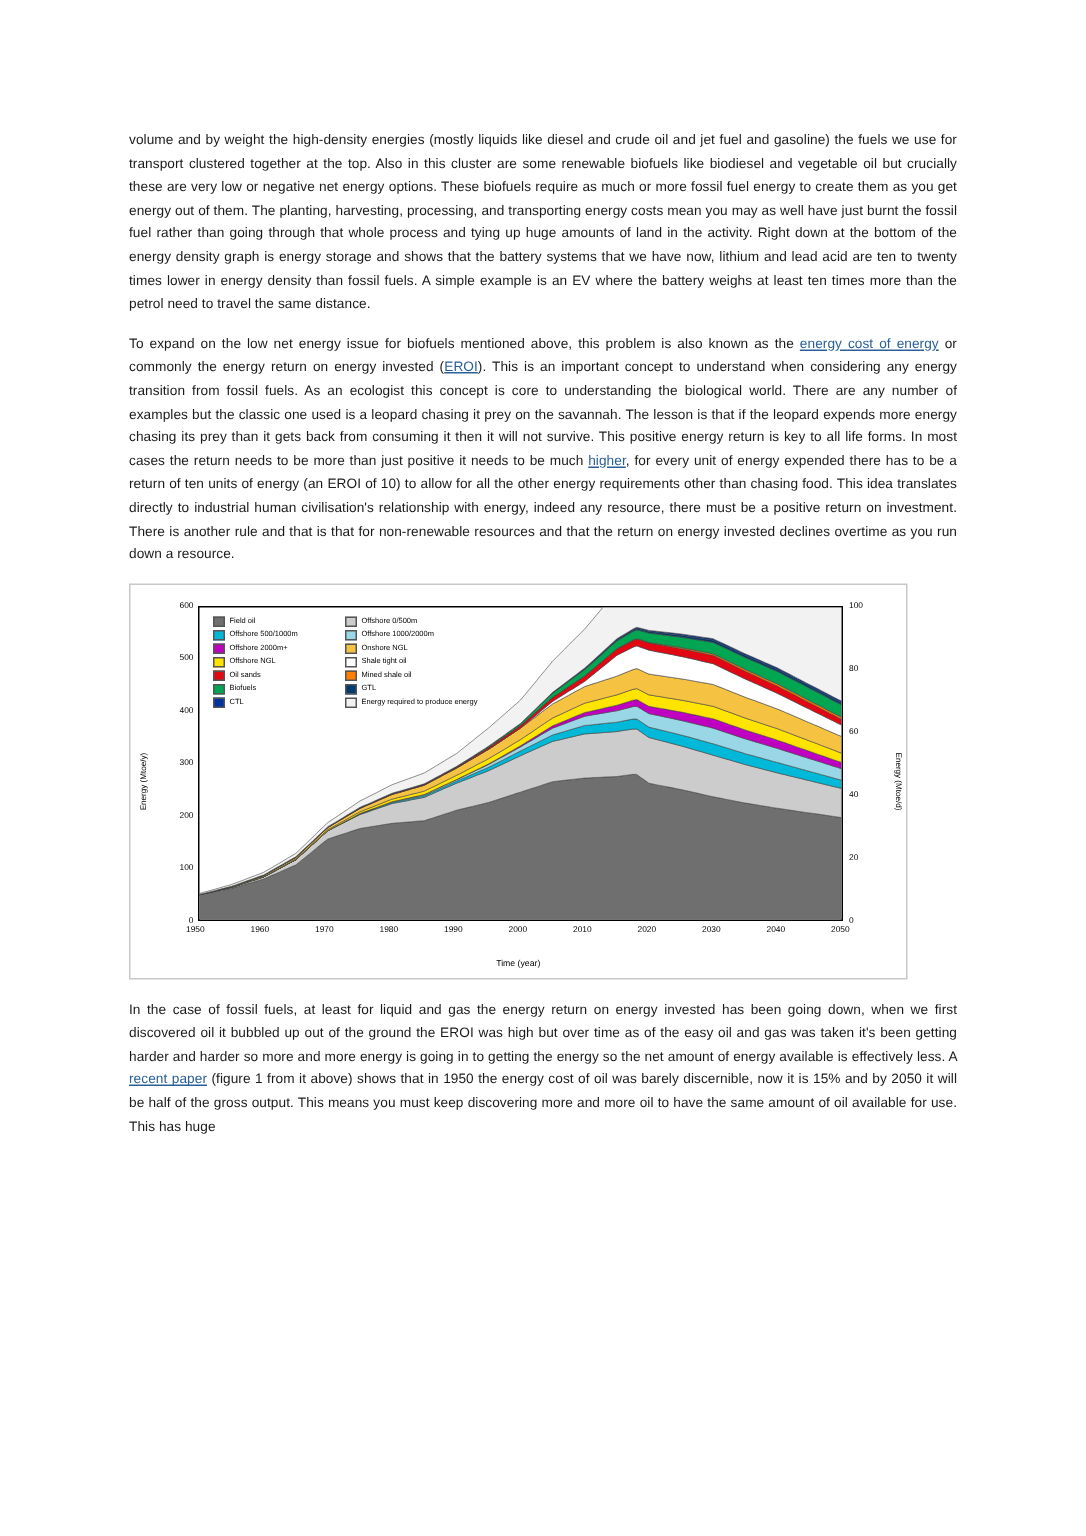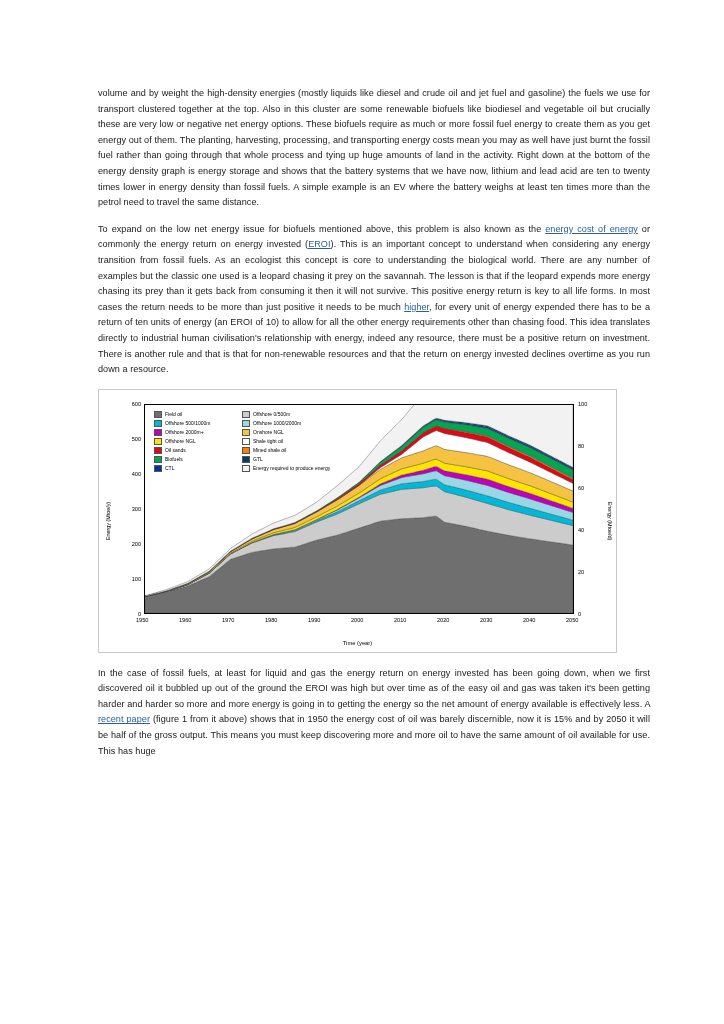--- a/index.html
+++ b/index.html
@@ -17,21 +17,21 @@
   }
   .page {
     position: absolute;
     left: 0; top: 0;
     width: 724px;
     height: 1024px;
     background: #ffffff;
   }
   .content {
     position: absolute;
-    left: 98px;
+    left: 86px;
     top: 86px;
     width: 552px;
   }
   p.para {
     font-size: 9.1px;
     line-height: 15.6px;
     text-align: justify;
     margin: 0 0 11px 0;
     color: #1a1a1a;
     letter-spacing: 0.005em;

